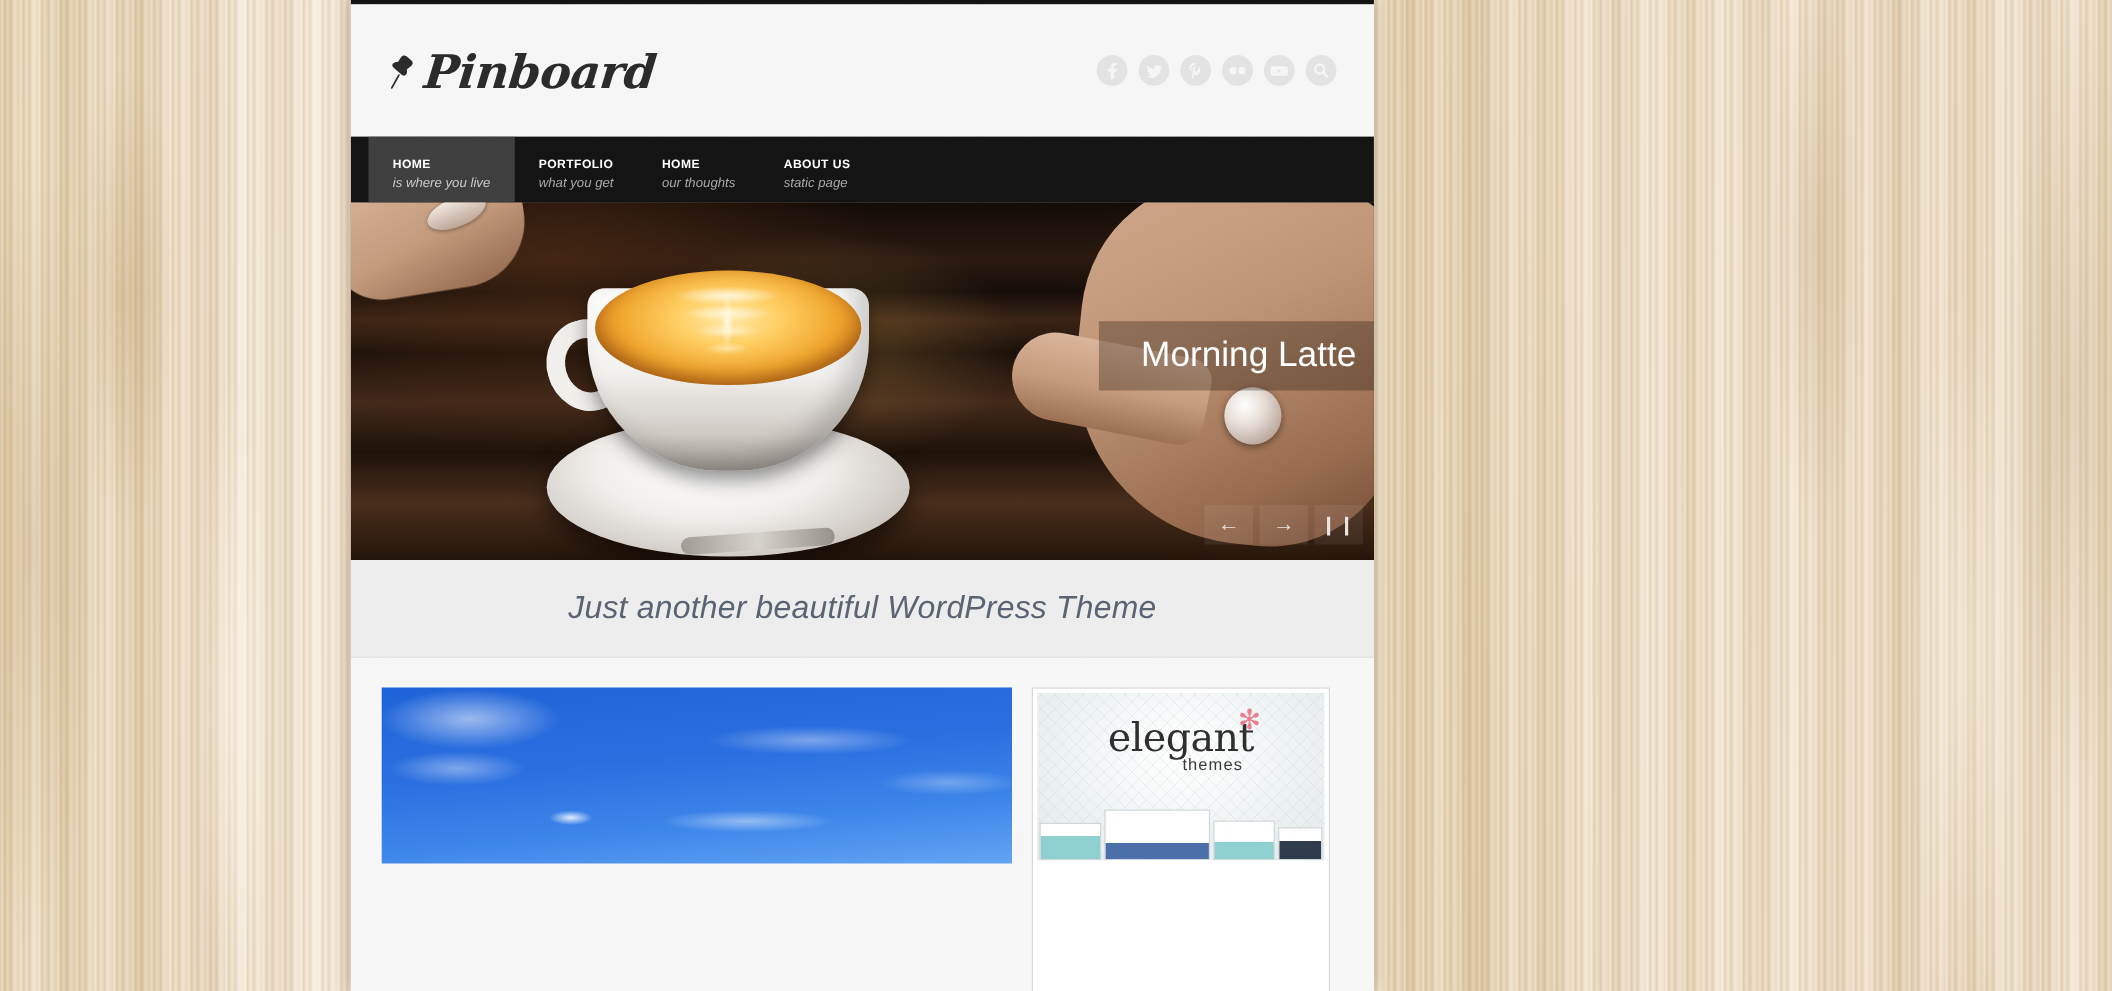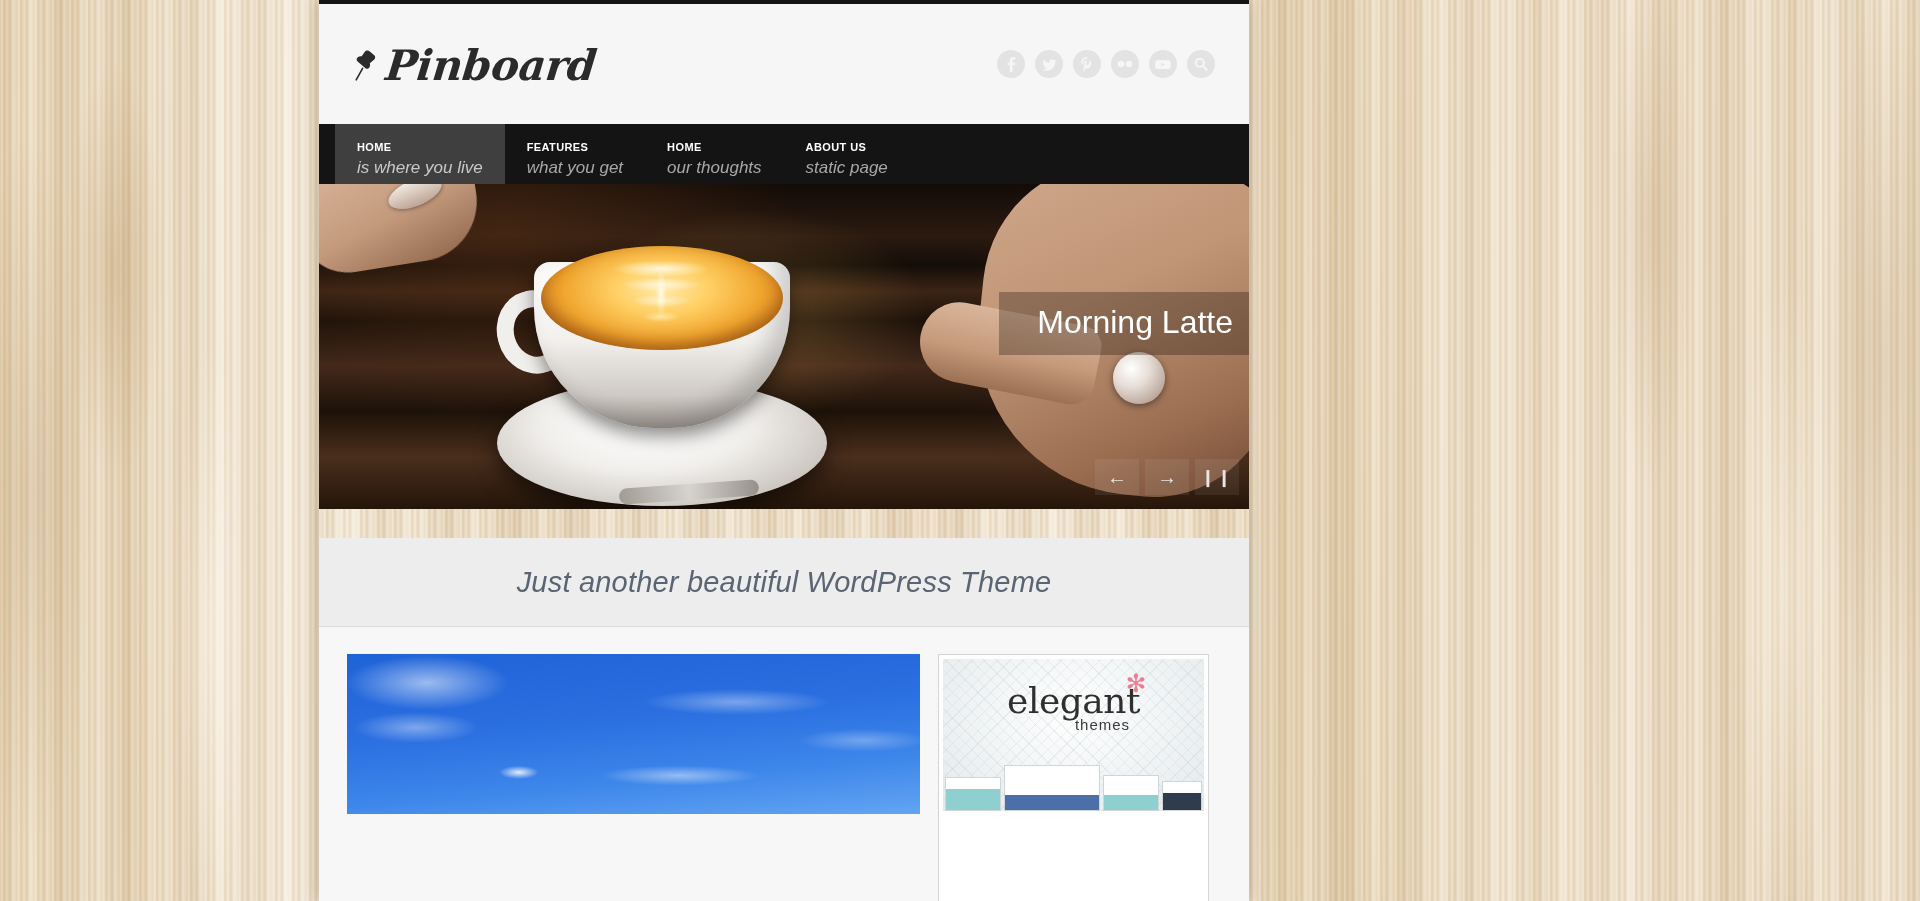--- a/index.html
+++ b/index.html
@@ -93,22 +93,22 @@
     display:flex; flex-direction:column; justify-content:center;
     cursor:pointer; min-width:0;
   }
   .nav-item.active { background:#3f3f3f; }
   .nav-title {
     font-size:11px; font-weight:700; color:#ffffff;
     letter-spacing:0.4px; line-height:1.15;
     white-space:nowrap;
   }
   .nav-sub {
-    font-size:17px; font-style:italic; color:#a8a8a8;
-    margin-top:4px; line-height:1.15; white-space:nowrap;text-align:right;
+    font-size:12px; font-style:italic; color:#a8a8a8;
+    margin-top:4px; line-height:1.15; white-space:nowrap;
   }
   .nav-item.active .nav-sub { color:#c9c9c9; }
 
   
   .slider {
     position:relative; height:325px; overflow:hidden;
     background:#000000;
   }
   .slide-photo { position:absolute; inset:0; }
 
@@ -223,21 +223,21 @@
     display:flex; align-items:center; justify-content:center;
     color:#e9e5e0; font-size:20px; line-height:1;
     cursor:pointer;
   }
   .slider-btn.pause { letter-spacing:2px; font-size:17px; }
 
   
   .tagline-bar {
     height:89px; background:#ededed;
     border-bottom:1px solid #dcdcdc;
-    display:flex; align-items:center; justify-content:center;margin-top:29px;
+    display:flex; align-items:center; justify-content:center;
   }
   .tagline-text {
     font-size:29px; font-style:italic; font-weight:300;
     color:#5a6472; letter-spacing:0.2px;
   }
 
   
   .content-area {
     background:#f7f7f7; height:100%;
     padding:27px 28px 0 28px;
@@ -350,21 +350,21 @@
       </span>
     </nav>
   </header>
 
   <nav class="main-nav">
     <div class="nav-item active">
       <span class="nav-title">HOME</span>
       <span class="nav-sub">is where you live</span>
     </div>
     <div class="nav-item">
-      <span class="nav-title">FEATURES</span>
+      <span class="nav-title">PORTFOLIO</span>
       <span class="nav-sub">what you get</span>
     </div>
     <div class="nav-item">
       <span class="nav-title">HOME</span>
       <span class="nav-sub">our thoughts</span>
     </div>
     <div class="nav-item">
       <span class="nav-title">ABOUT US</span>
       <span class="nav-sub">static page</span>
     </div>

